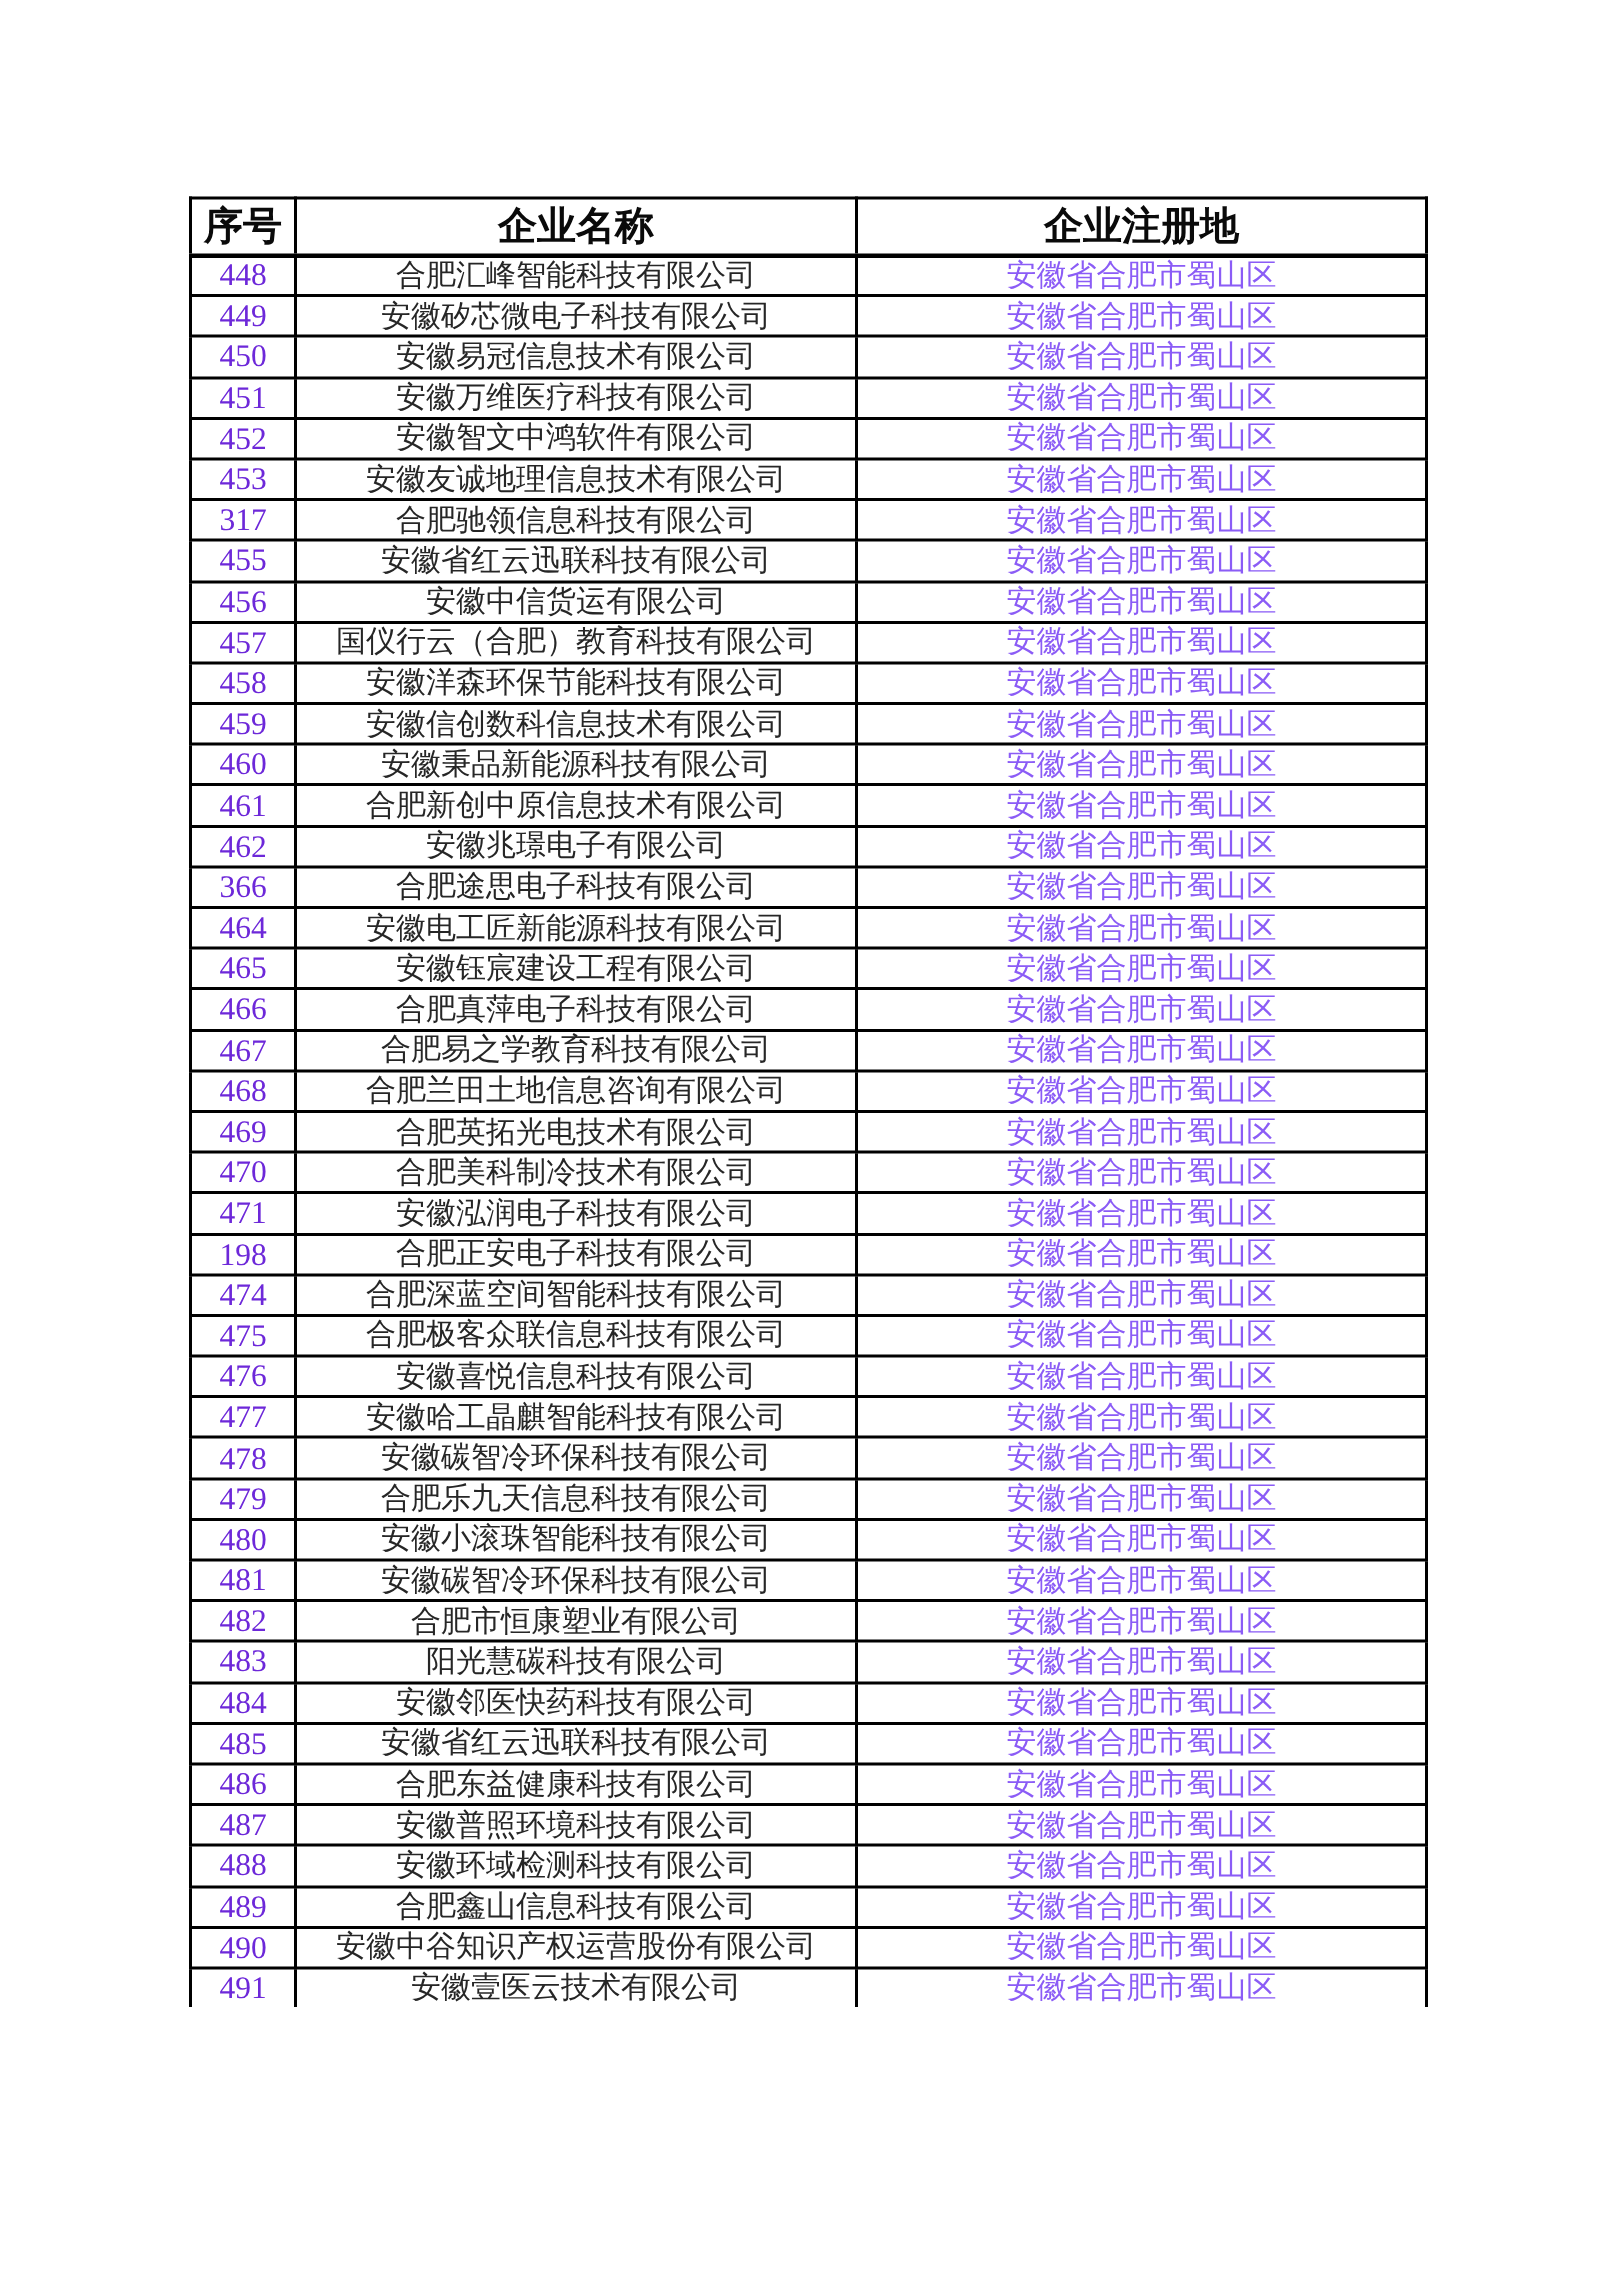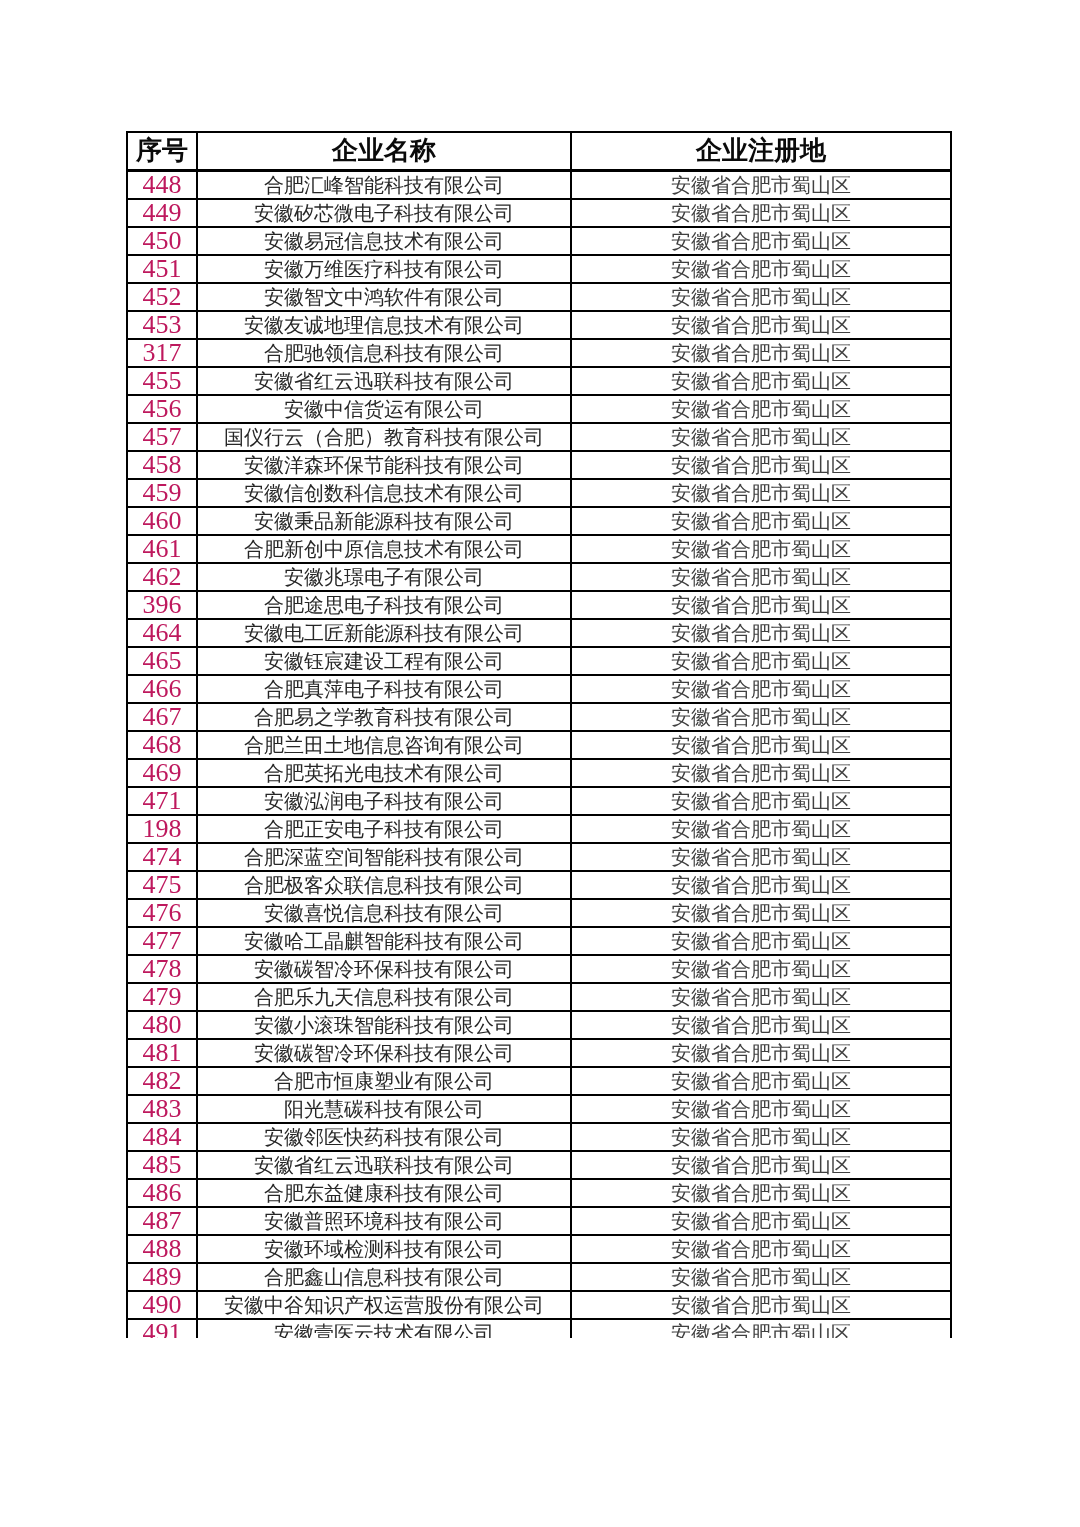--- a/index.html
+++ b/index.html
@@ -48,25 +48,25 @@
   }
   table.company-table tbody tr {
     height: 27.2px;
   }
   table.company-table td {
     font-size: 20px;
     line-height: 1;
     color: #262626;
   }
   table.company-table td.cell-no {
-    font-size: 26px;
-    color: #be185d;
+    font-size: 21px;
+    color: #6d28d9;
   }
   table.company-table td.cell-location {
-    color: #404040;
+    color: #8b5cf6;
   }
 </style>
 </head>
 <body>
 
 <div class="page">
   <table class="company-table">
     <colgroup>
       <col class="col-no">
       <col class="col-name">
@@ -149,21 +149,21 @@
           <td class="cell-no">461</td>
           <td class="cell-name">合肥新创中原信息技术有限公司</td>
           <td class="cell-location">安徽省合肥市蜀山区</td>
         </tr>
         <tr>
           <td class="cell-no">462</td>
           <td class="cell-name">安徽兆璟电子有限公司</td>
           <td class="cell-location">安徽省合肥市蜀山区</td>
         </tr>
         <tr>
-          <td class="cell-no">396</td>
+          <td class="cell-no">366</td>
           <td class="cell-name">合肥途思电子科技有限公司</td>
           <td class="cell-location">安徽省合肥市蜀山区</td>
         </tr>
         <tr>
           <td class="cell-no">464</td>
           <td class="cell-name">安徽电工匠新能源科技有限公司</td>
           <td class="cell-location">安徽省合肥市蜀山区</td>
         </tr>
         <tr>
           <td class="cell-no">465</td>
@@ -181,20 +181,25 @@
           <td class="cell-location">安徽省合肥市蜀山区</td>
         </tr>
         <tr>
           <td class="cell-no">468</td>
           <td class="cell-name">合肥兰田土地信息咨询有限公司</td>
           <td class="cell-location">安徽省合肥市蜀山区</td>
         </tr>
         <tr>
           <td class="cell-no">469</td>
           <td class="cell-name">合肥英拓光电技术有限公司</td>
+          <td class="cell-location">安徽省合肥市蜀山区</td>
+        </tr>
+        <tr>
+          <td class="cell-no">470</td>
+          <td class="cell-name">合肥美科制冷技术有限公司</td>
           <td class="cell-location">安徽省合肥市蜀山区</td>
         </tr>
         <tr>
           <td class="cell-no">471</td>
           <td class="cell-name">安徽泓润电子科技有限公司</td>
           <td class="cell-location">安徽省合肥市蜀山区</td>
         </tr>
         <tr>
           <td class="cell-no">198</td>
           <td class="cell-name">合肥正安电子科技有限公司</td>

